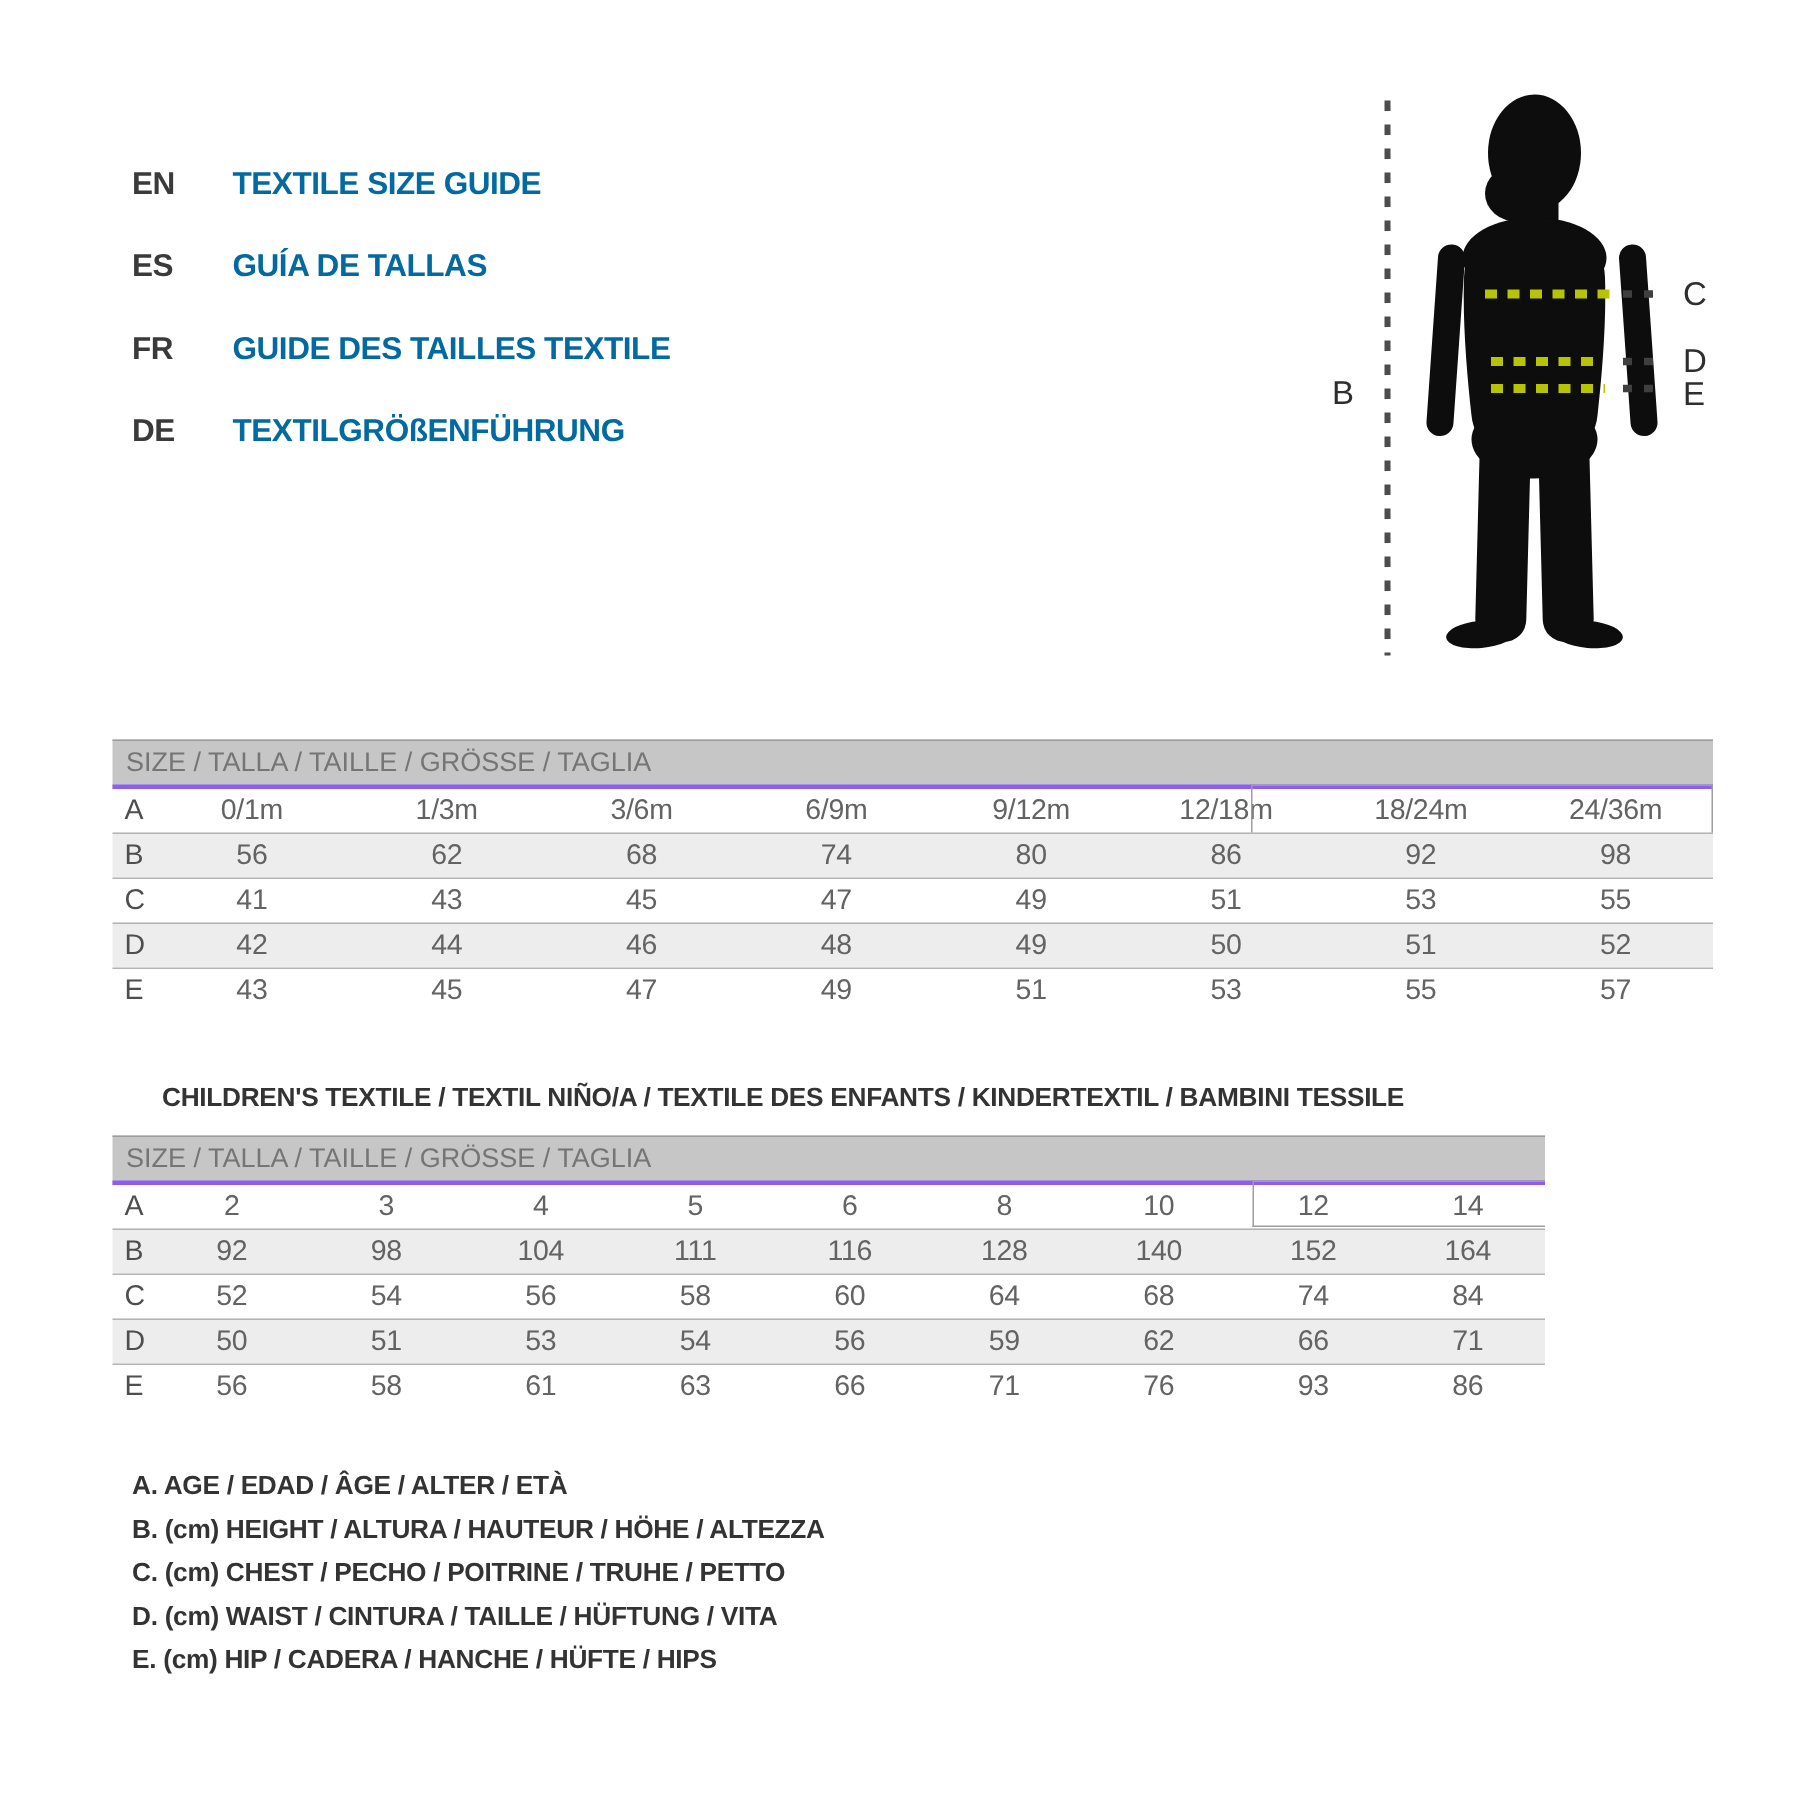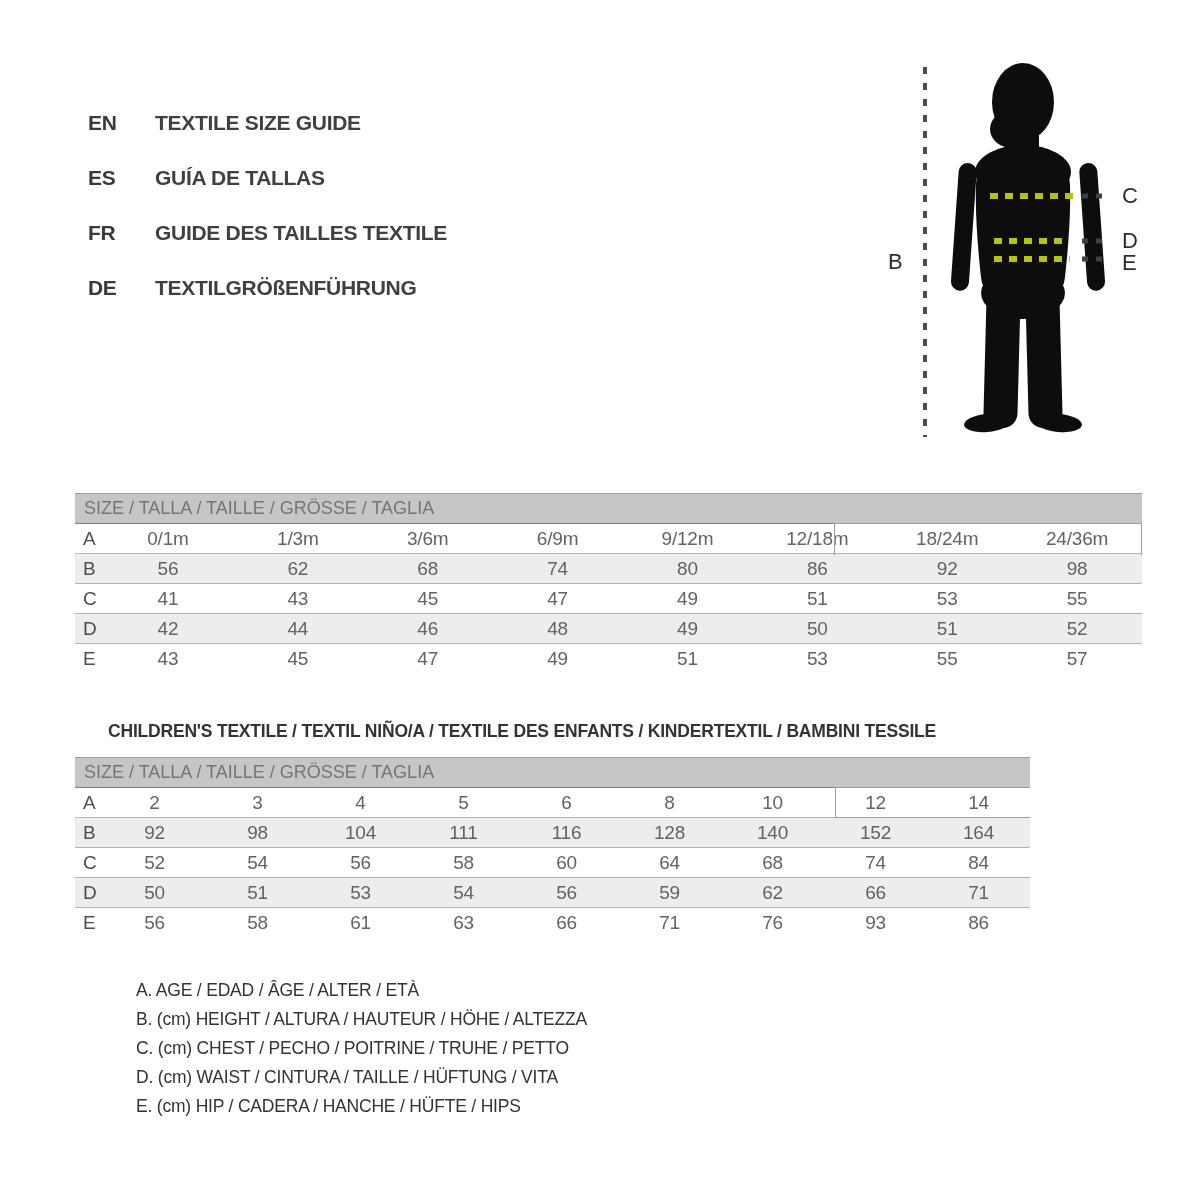--- a/index.html
+++ b/index.html
@@ -4,43 +4,43 @@
 <style>
   html,body{margin:0;padding:0;background:#fff;}
   .page{
     position:relative;width:1200px;height:1200px;background:#ffffff;overflow:hidden;
     font-family:"Liberation Sans",sans-serif;
   }
   
   .lang-block{position:absolute;left:88px;top:83px;}
   .lang-row{display:flex;height:31px;align-items:center;margin-top:24px;}
   .lang-code{width:67px;font-size:21px;font-weight:700;color:#3a3a3a;letter-spacing:-0.3px;}
-  .lang-label{font-size:21px;font-weight:700;color:#404040;letter-spacing:-0.3px;white-space:pre;}
+  .lang-label{font-size:21px;font-weight:700;color:#0369a1;letter-spacing:-0.3px;white-space:pre;}
   
   .figure{position:absolute;left:860px;top:45px;width:340px;height:400px;}
   .fig-label{position:absolute;font-size:22px;color:#2e2e2e;line-height:26px;}
   
   .section-heading{position:absolute;font-size:17.5px;font-weight:700;color:#333;letter-spacing:-0.2px;white-space:pre;}
   
   .size-table{position:absolute;background:#fff;}
   .size-header{
-    height:29px;background:#c6c6c6;border-top:1px solid #9c9c9c;border-bottom:1px solid #8b5cf6;
+    height:29px;background:#c6c6c6;border-top:1px solid #9c9c9c;border-bottom:3px solid #8b5cf6;
     display:flex;align-items:center;padding-left:9px;font-size:18px;color:#757575;letter-spacing:0px;
   }
   .t-row{display:flex;height:29px;align-items:center;}
   .t-row + .t-row{border-top:1px solid #b3b3b3;}
   .t-row.stripe{background:#ededed;}
   .t-lbl{width:20px;padding-left:8px;font-size:19px;color:#4e4e4e;flex:0 0 auto;}
   .t-val{flex:1;text-align:center;font-size:19px;color:#636363;letter-spacing:-0.2px;}
   .sel-box{position:absolute;border:1px solid #9e9e9e;background:transparent;pointer-events:none;}
   .sel-box.no-bottom{border-bottom:none;}
   .sel-box.no-right{border-right:none;}
   
   .legend-block{position:absolute;left:88px;top:976px;}
-  .legend-row{height:29px;display:flex;align-items:center;font-size:17.5px;font-weight:400;color:#333;letter-spacing:-0.2px;white-space:pre;margin-left:48px;}
+  .legend-row{height:29px;display:flex;align-items:center;font-size:17.5px;font-weight:700;color:#333;letter-spacing:-0.2px;white-space:pre;}
 </style>
 </head>
 <body>
 
 <div class="page">
 
   <div class="lang-block">
       <div class="lang-row">
         <span class="lang-code">EN</span>
         <span class="lang-label">TEXTILE SIZE GUIDE</span>

